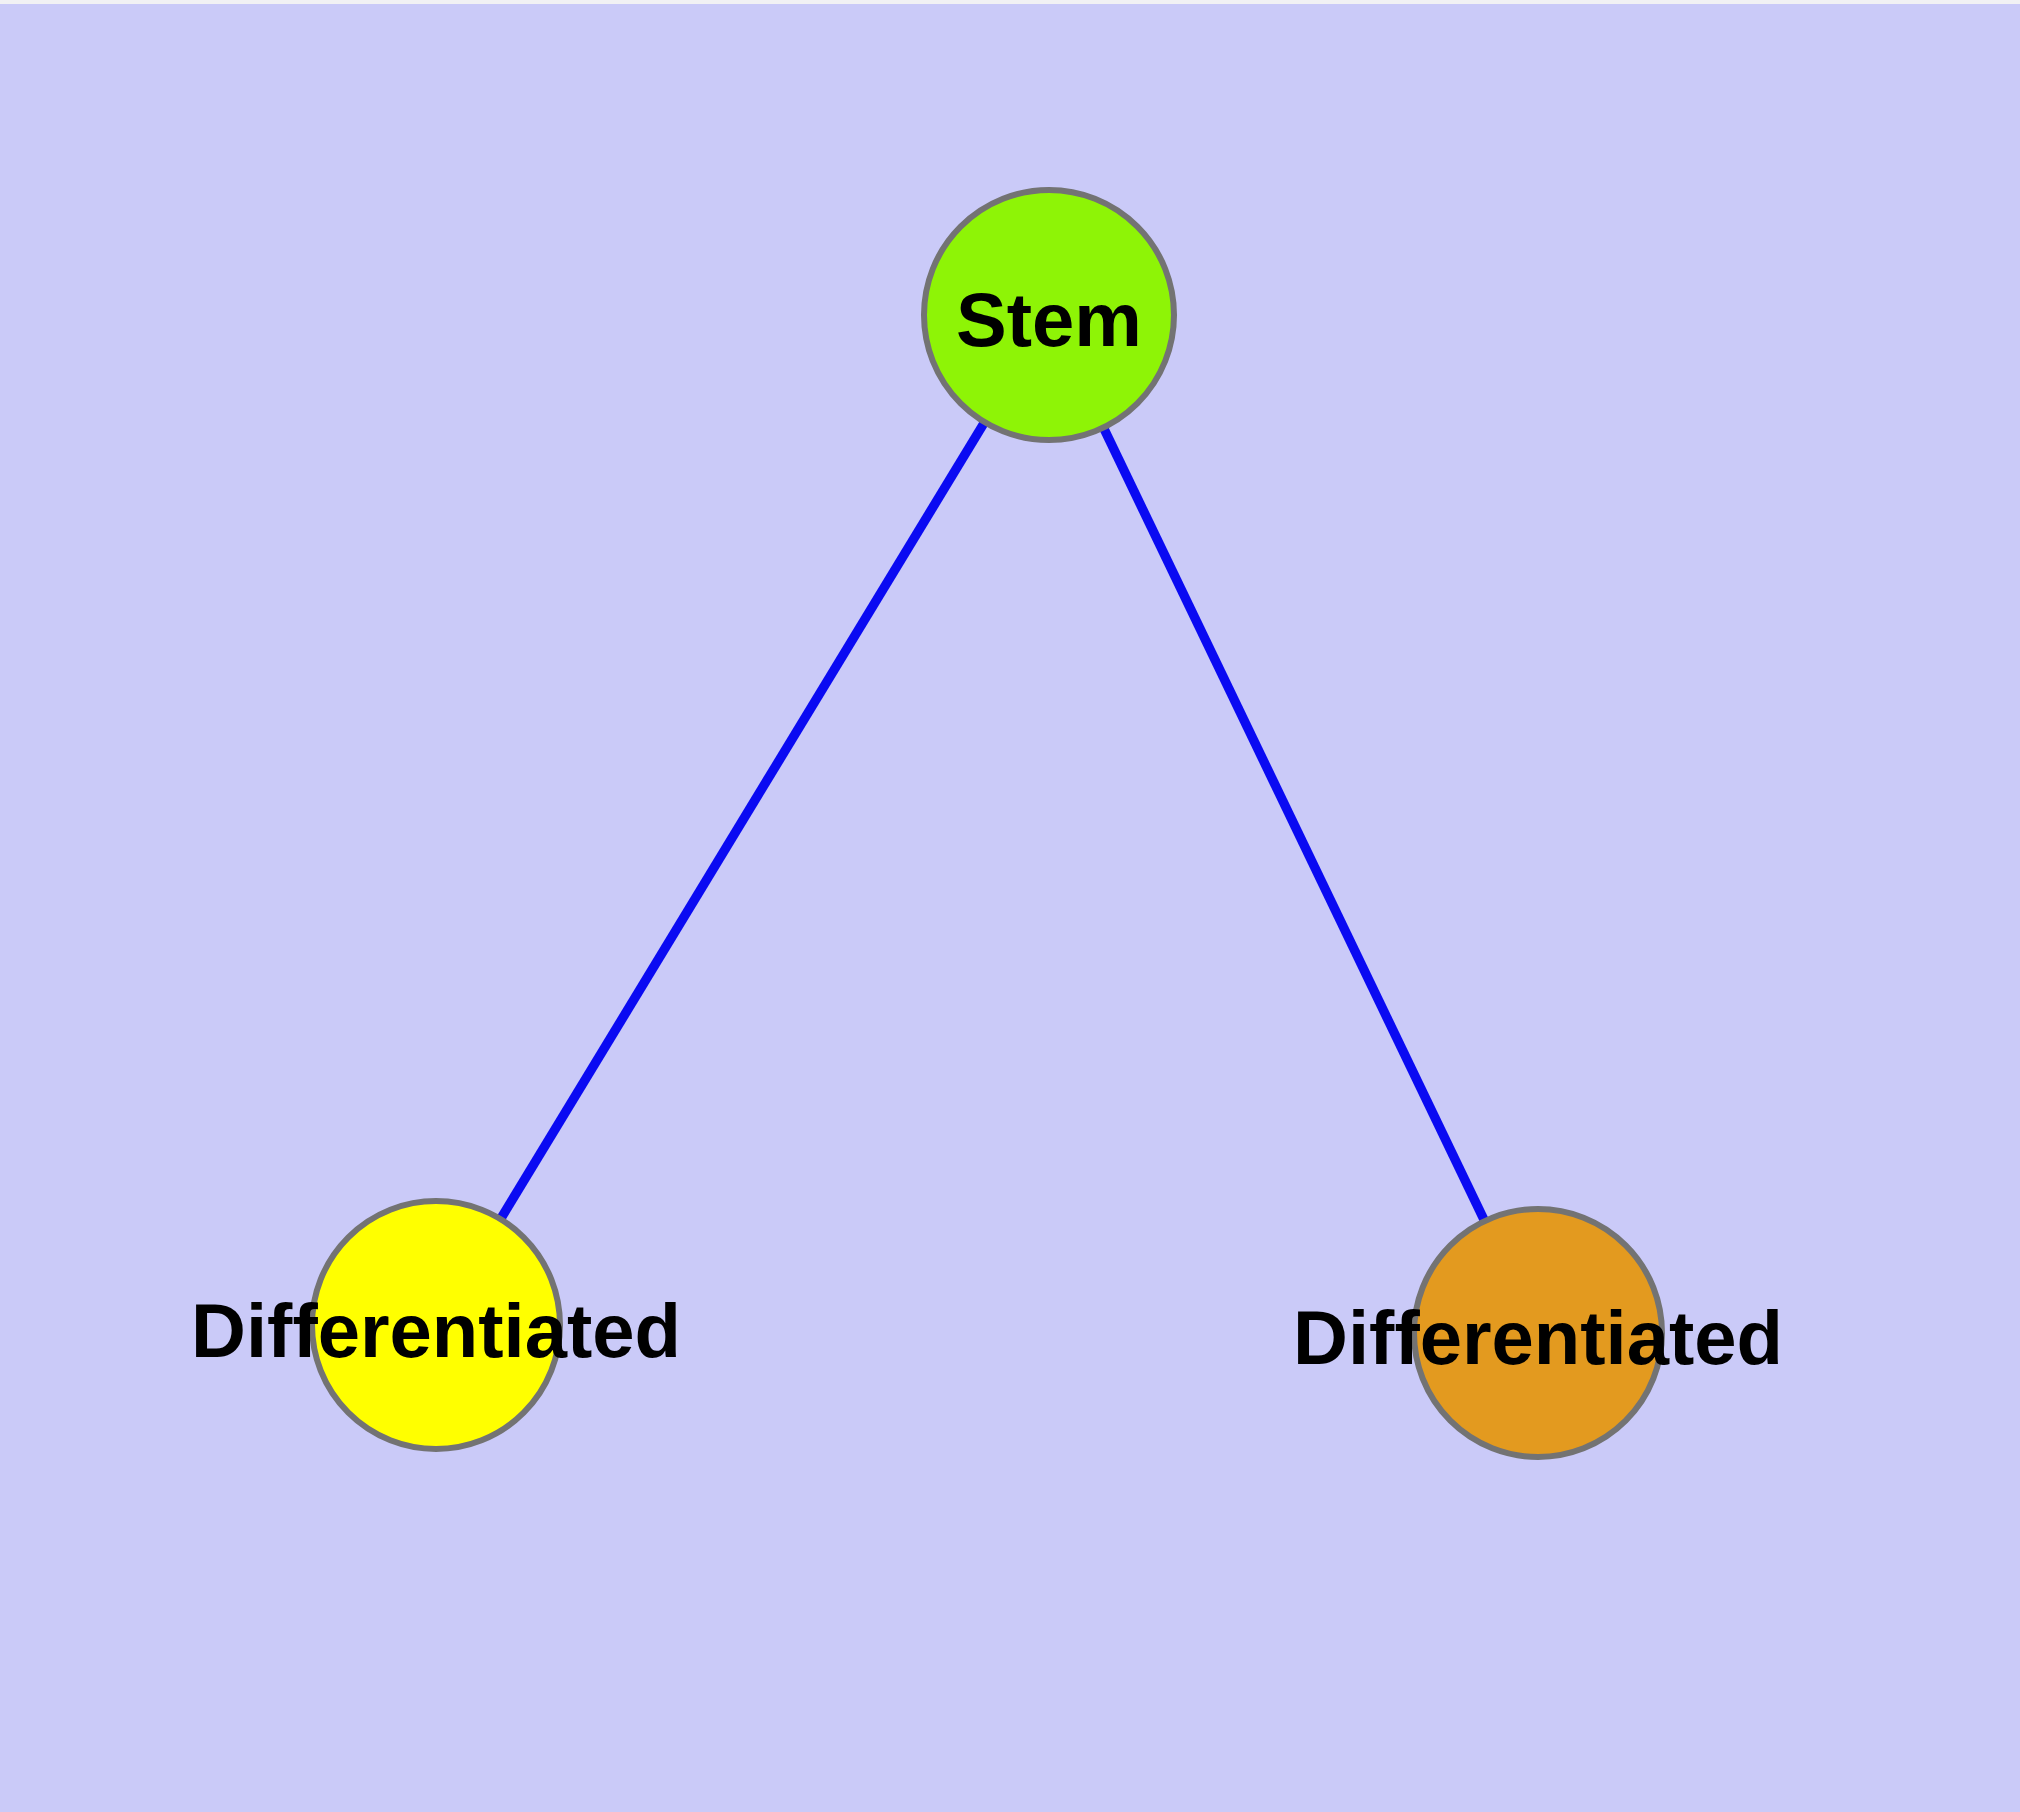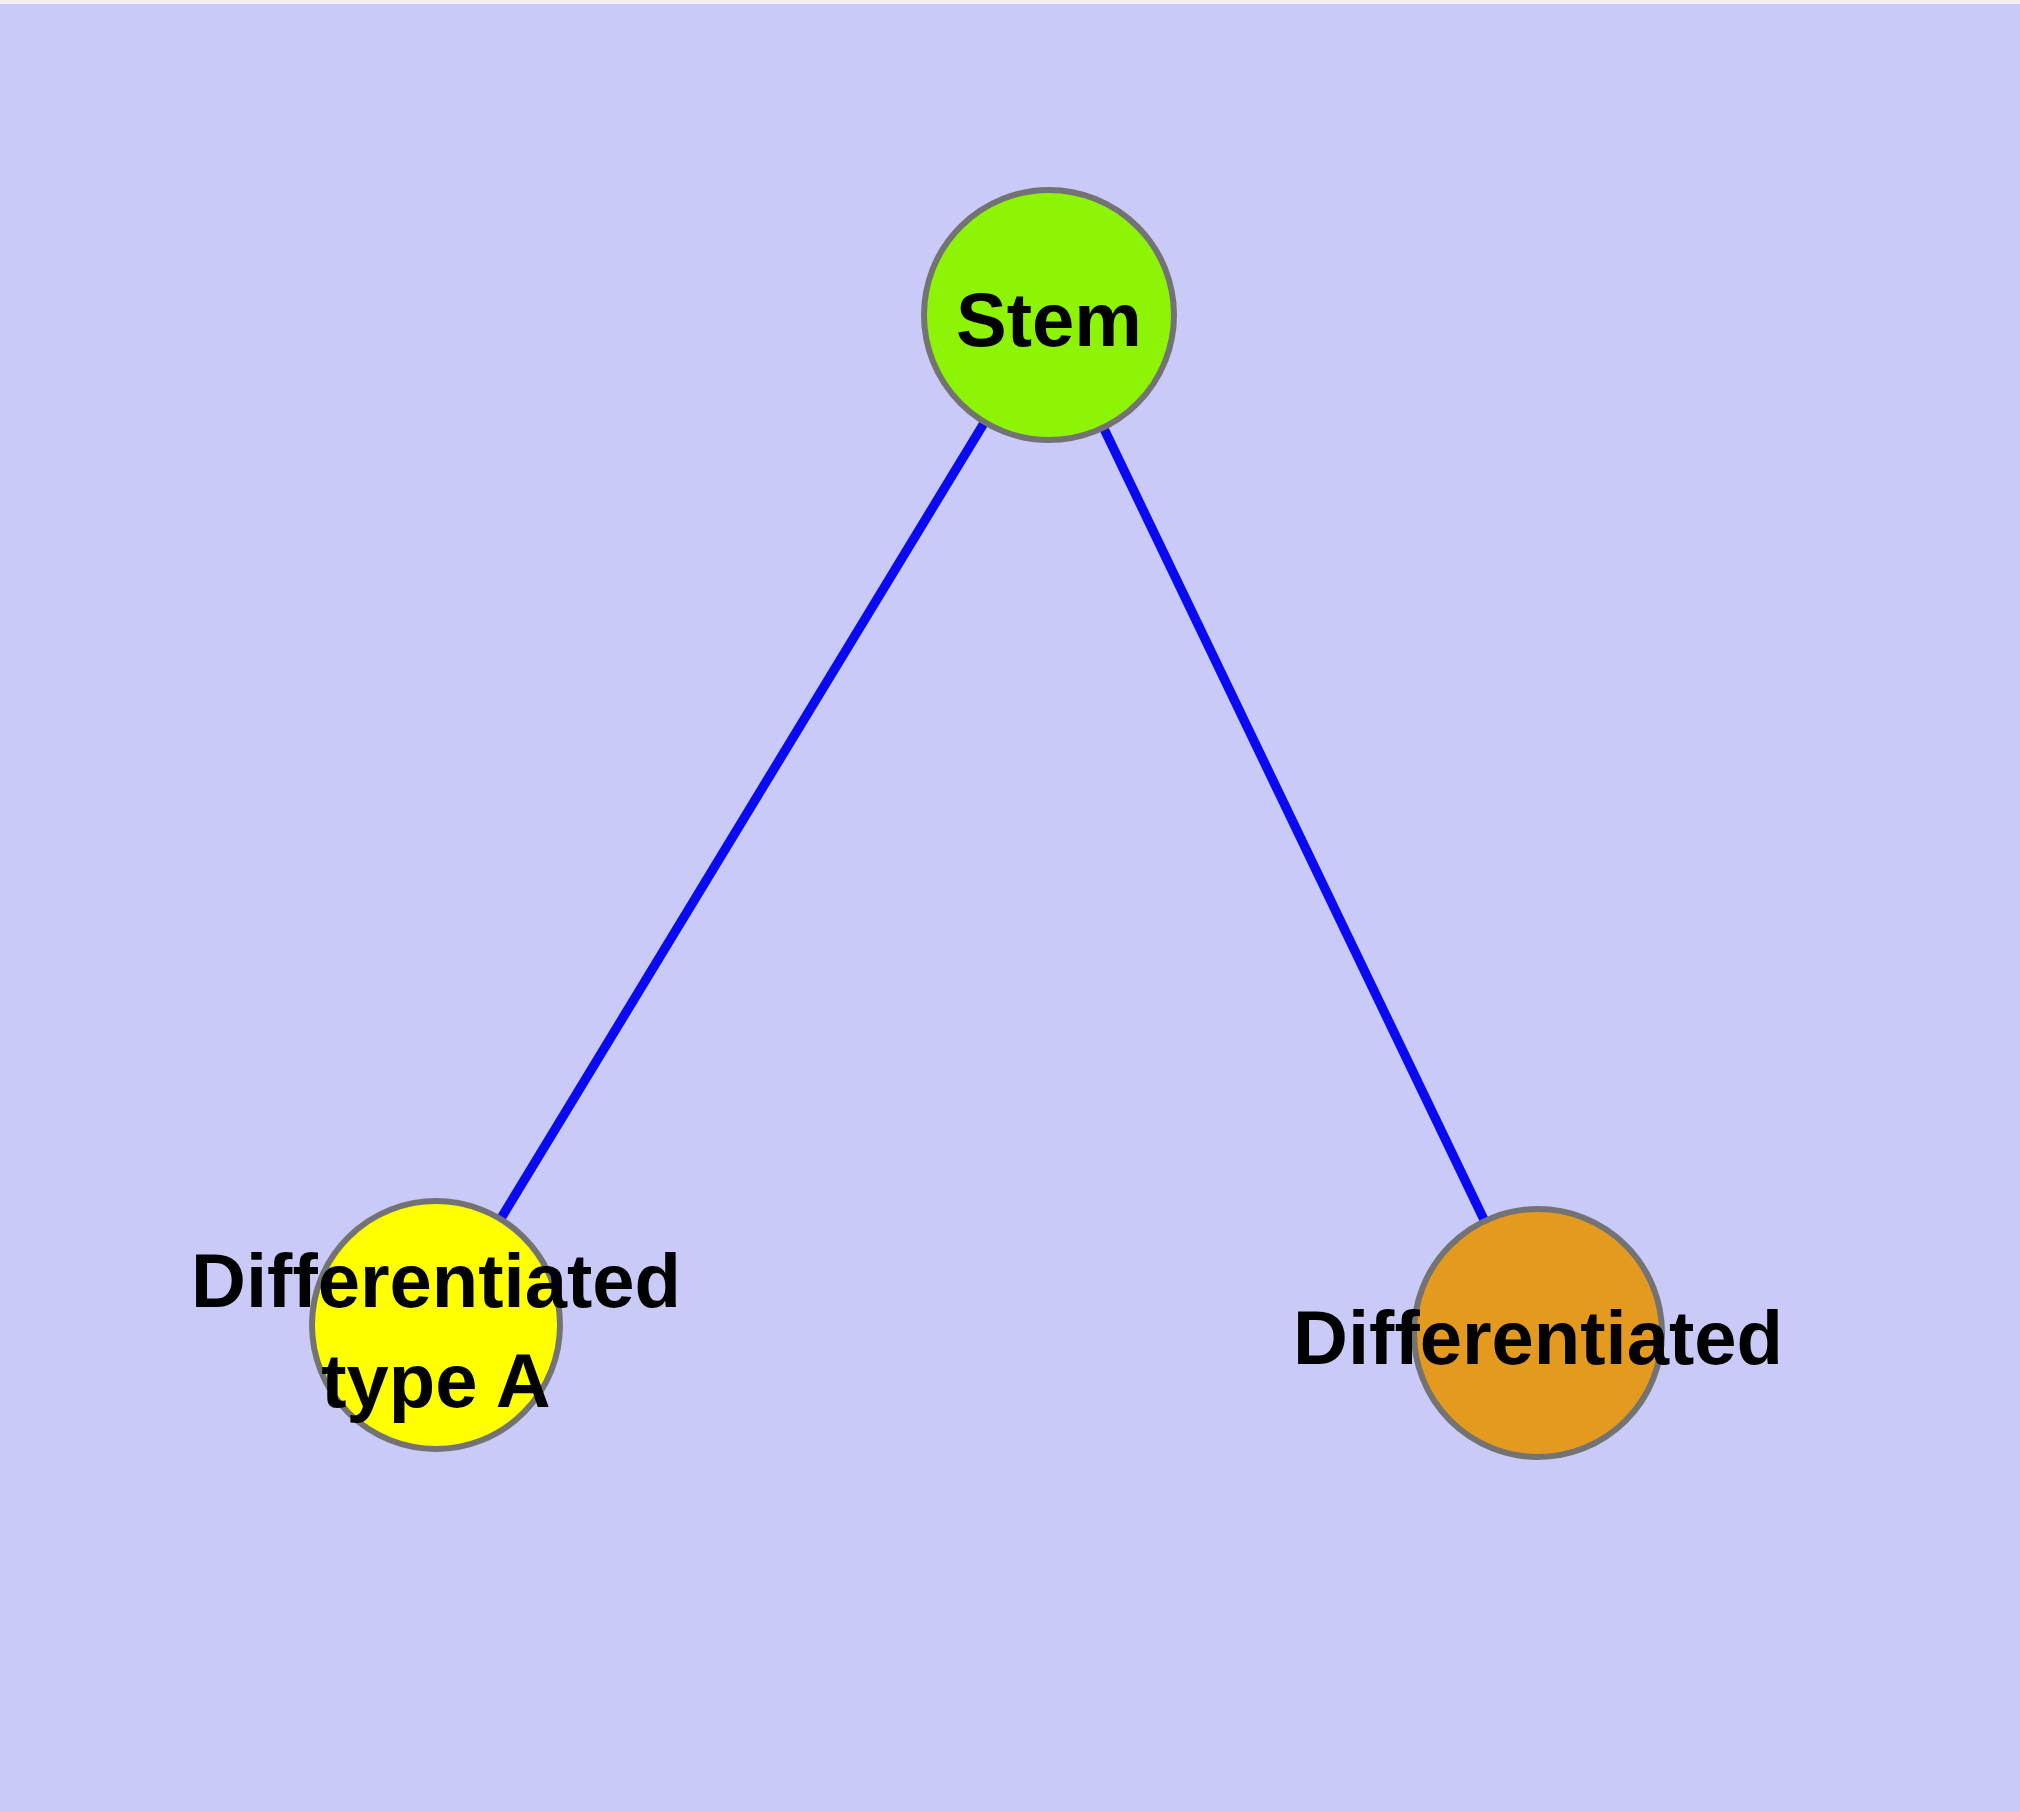--- a/index.html
+++ b/index.html
@@ -75,21 +75,20 @@
   <div class="node" style="left: 921px; top: 187px; width: 256px; height: 256px; background: rgb(142, 244, 6); border-color: rgb(115, 115, 115);"></div>
   <div class="node" style="left: 309px; top: 1198px; width: 254px; height: 254px; background: rgb(255, 255, 0); border-color: rgb(115, 115, 115);"></div>
   <div class="node" style="left: 1411px; top: 1206px; width: 254px; height: 254px; background: rgb(227, 154, 31); border-color: rgb(115, 115, 115);"></div>
 
   <div class="label" style="left: 1049px; top: 320px; color: rgb(0, 0, 0);">
     <span class="line">Stem</span>
   </div>
 
   <div class="label" style="left: 436px; top: 1331px; color: rgb(0, 0, 0);">
     <span class="line">Differentiated</span>
-    <span class="line">type A</span>
   </div>
 
   <div class="label" style="left: 1538px; top: 1338px; color: rgb(0, 0, 0);">
     <span class="line">Differentiated</span>
   </div>
 
 </div>
 
 
 </body></html>

